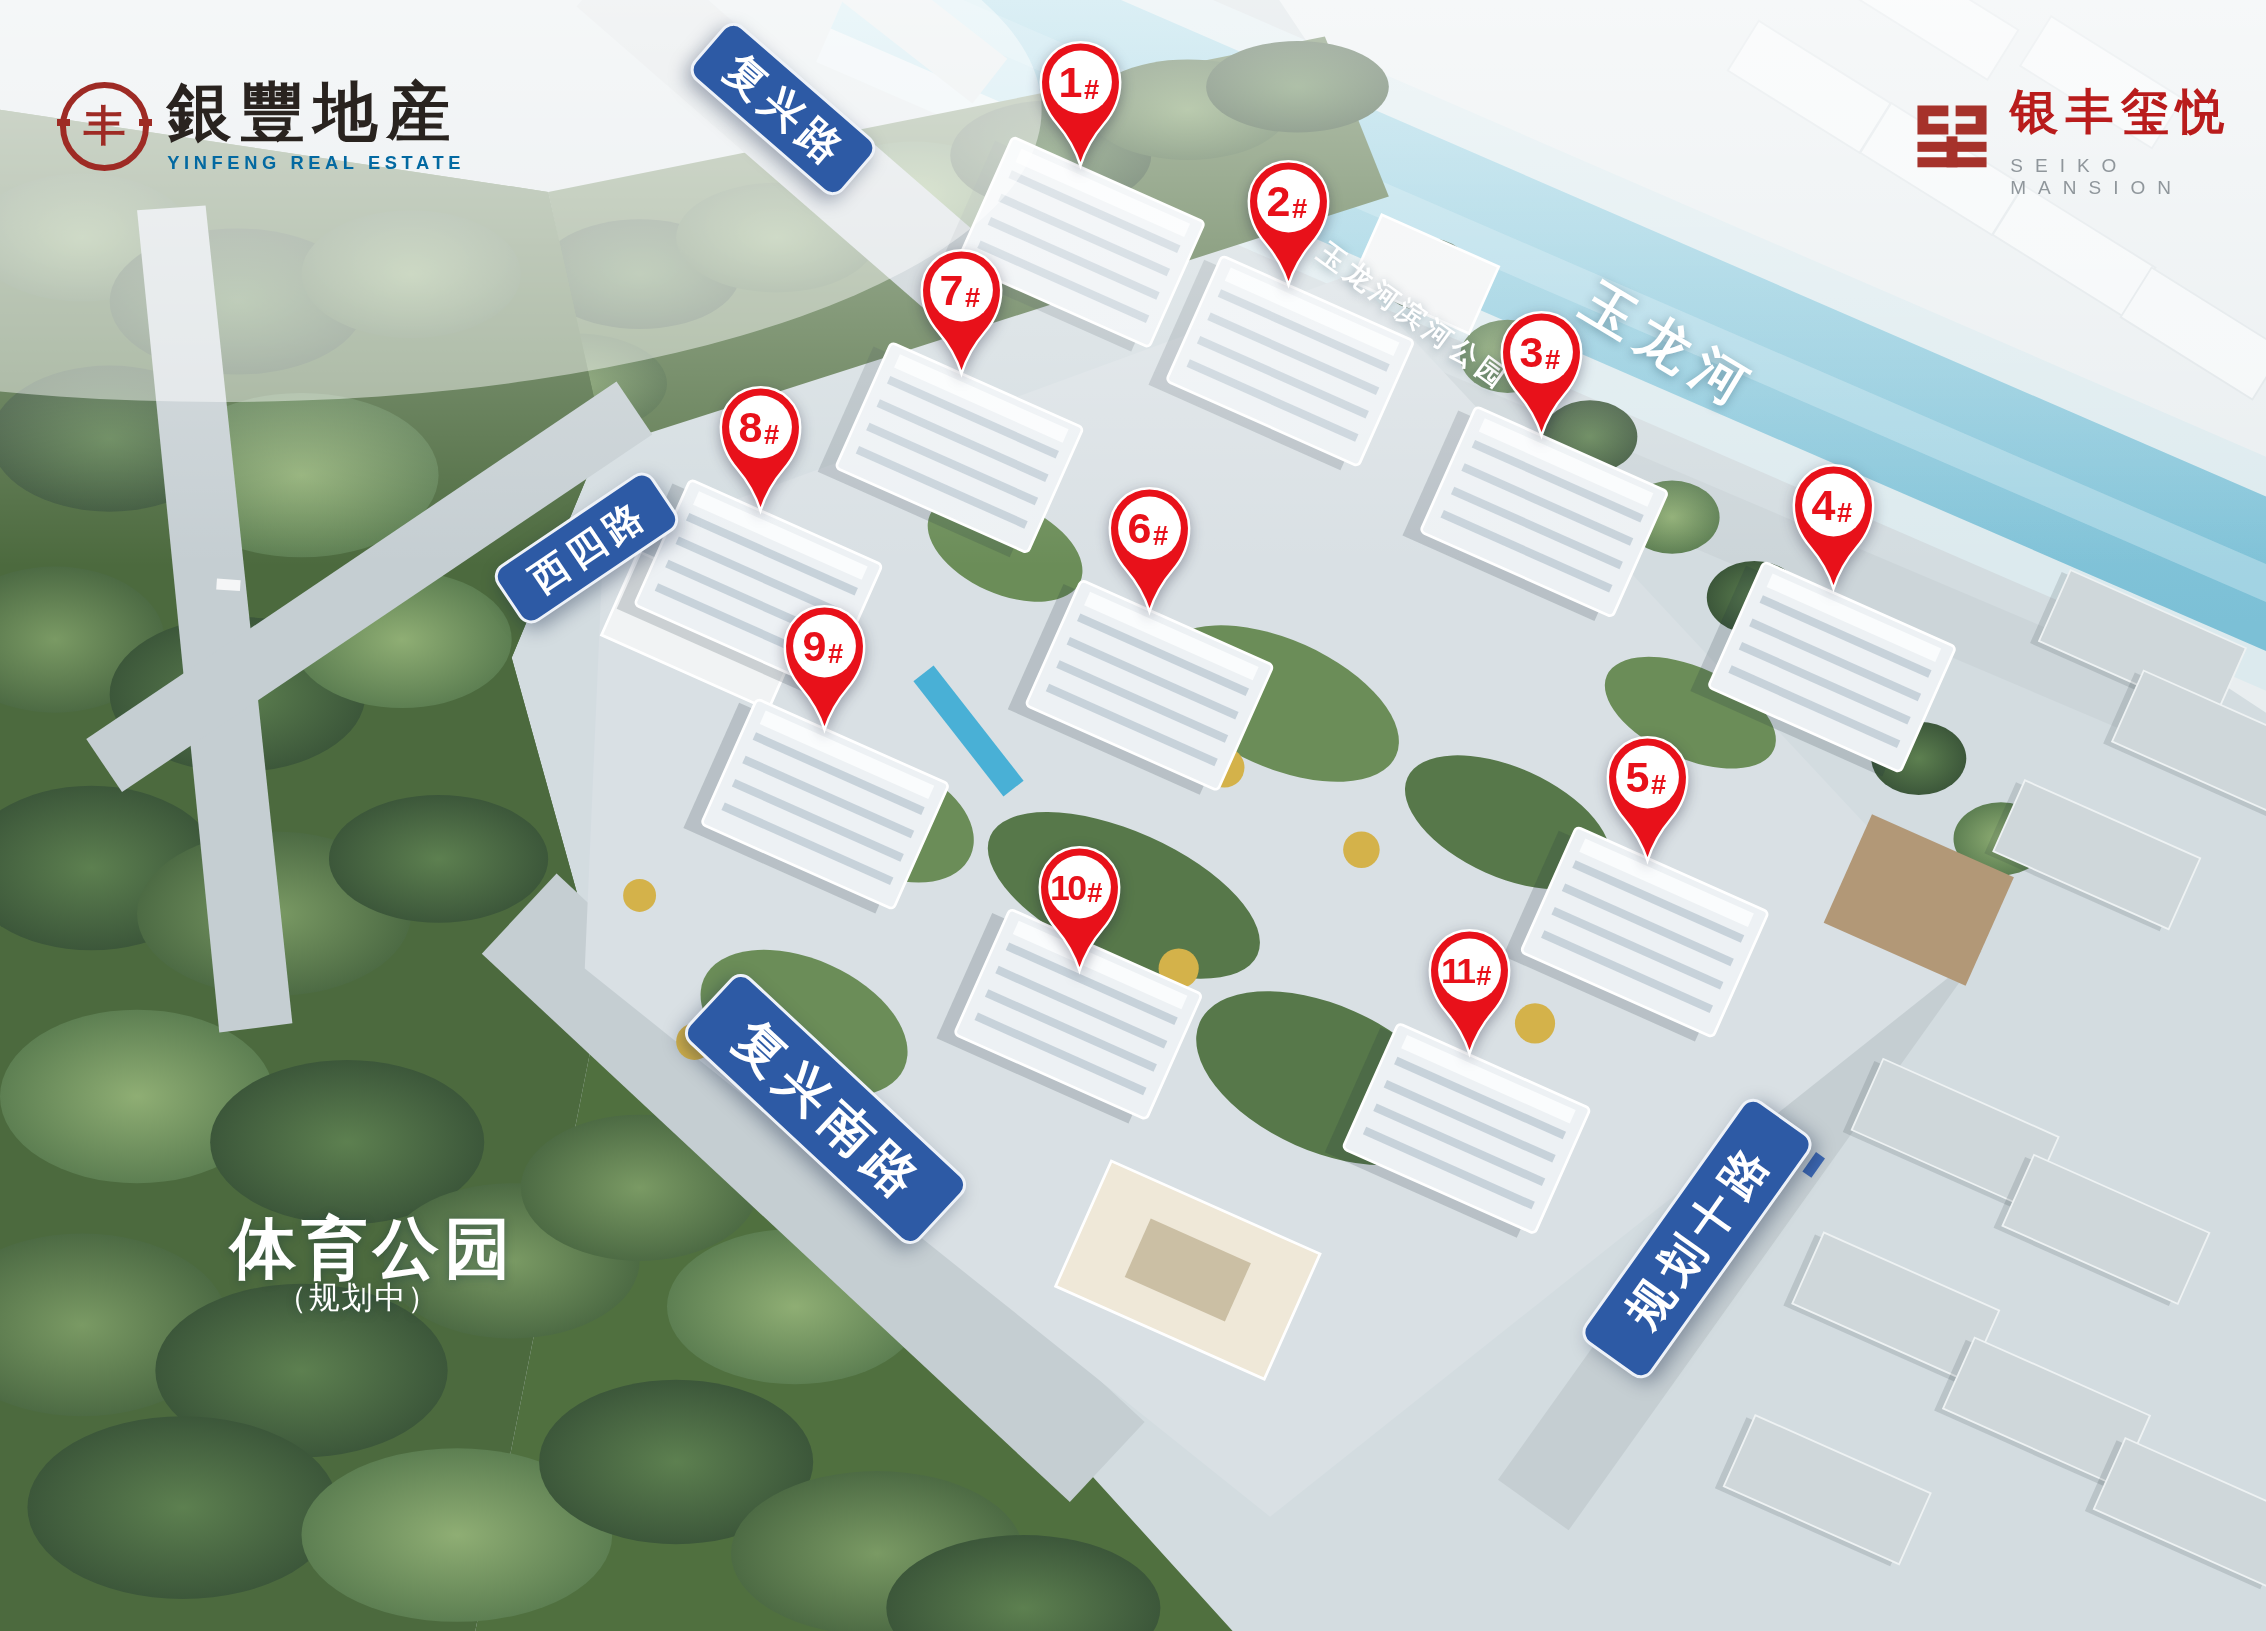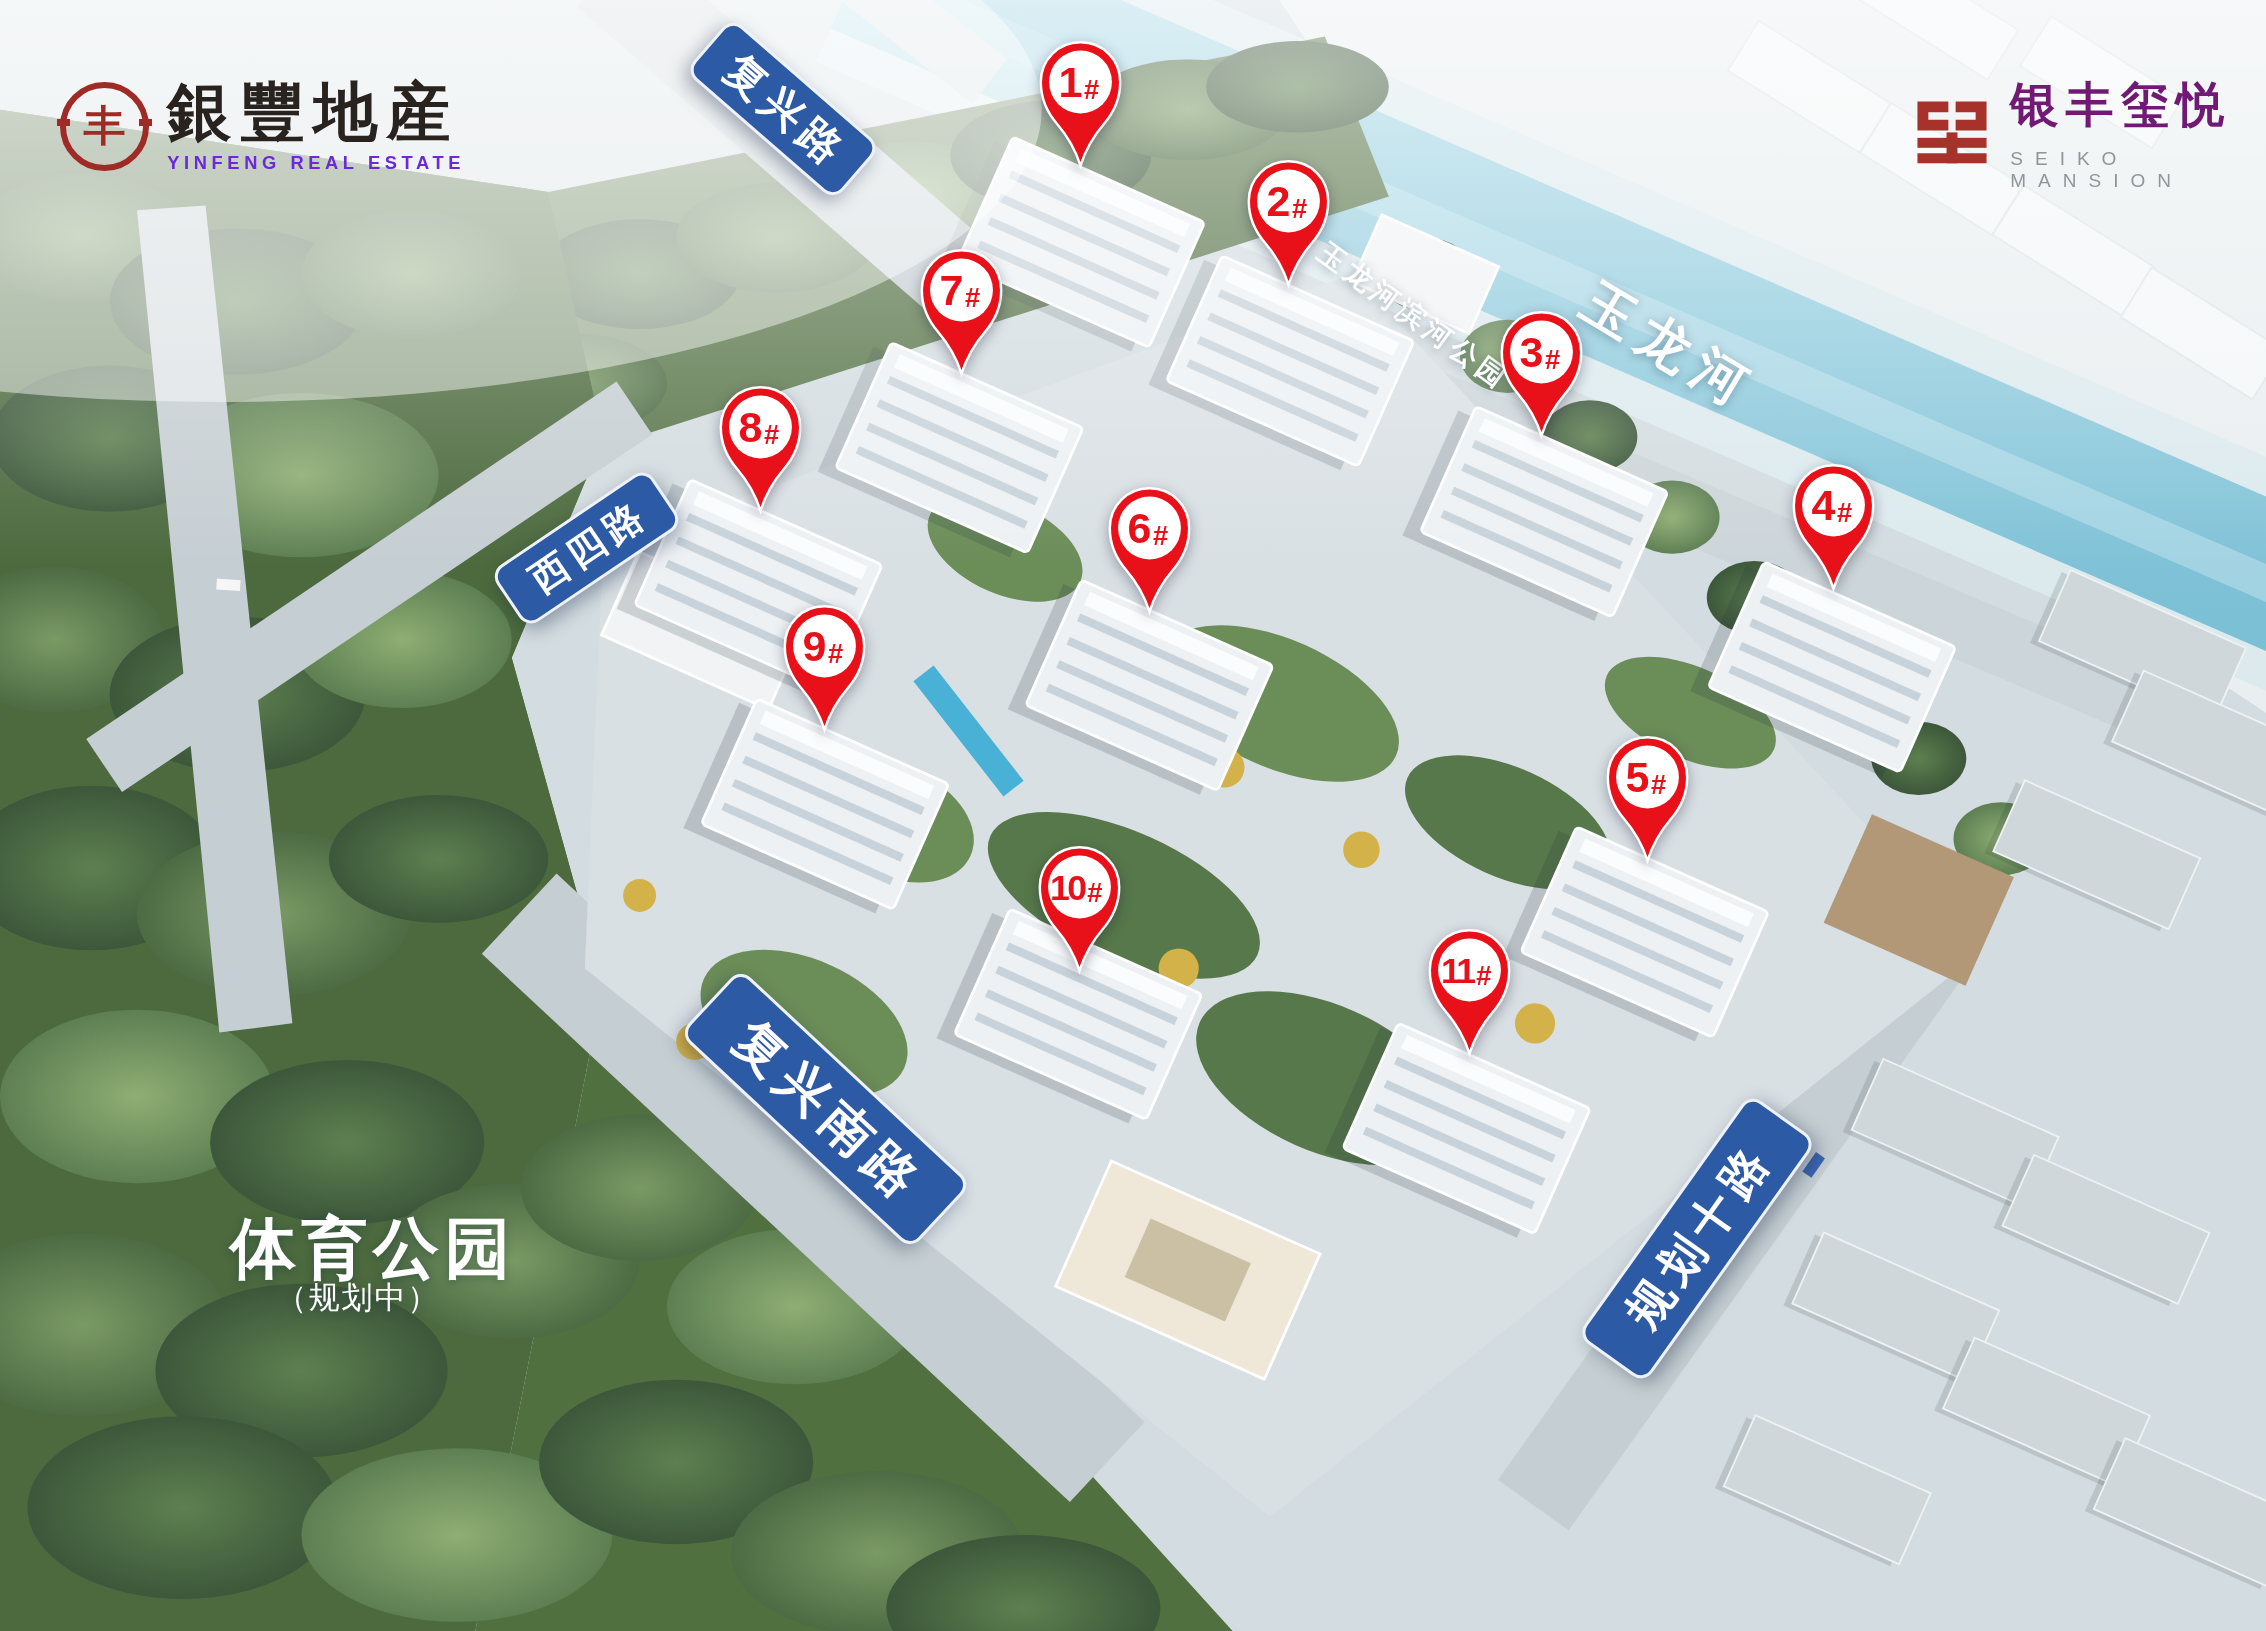--- a/index.html
+++ b/index.html
@@ -45,22 +45,22 @@
   .seal{
     width:77px;height:77px;border-radius:50%;border:6.4px solid #9e2b25;
     display:flex;align-items:center;justify-content:center;position:relative;color:#9e2b25;
     font-size:42px;font-weight:700;
   }
   .seal::before,.seal::after{content:"";position:absolute;top:31px;width:12.8px;height:7.3px;background:#9e2b25;}
   .seal::before{left:-9.1px;}
   .seal::after{right:-9.1px;}
   .logo-col{display:flex;flex-direction:column;}
   .logo-cn{font-size:64px;font-weight:700;color:#29231f;letter-spacing:9.1px;line-height:1.05;}
-  .logo-en{font-size:18.3px;font-weight:700;color:#6d28d9;letter-spacing:4.6px;margin-top:5.5px;}
-  #logo-seiko .logo-cn{color:#701a75;font-size:48px;letter-spacing:7.3px;}
+  .logo-en{font-size:18.3px;font-weight:700;color:#0369a1;letter-spacing:4.6px;margin-top:5.5px;}
+  #logo-seiko .logo-cn{color:#b91c1c;font-size:48px;letter-spacing:7.3px;margin-top:7px;}
   #logo-seiko .logo-en{color:#8f969b;font-size:19px;letter-spacing:12px;font-weight:400;margin-top:18px;}
   .seiko-mark{width:80px;height:80px;flex:0 0 80px;}
 </style>
 </head>
 <body>
 
 <div class="stage">
 
   <svg class="scene" viewBox="0 0 2480 1786" preserveAspectRatio="none" aria-hidden="true">
     <defs>

